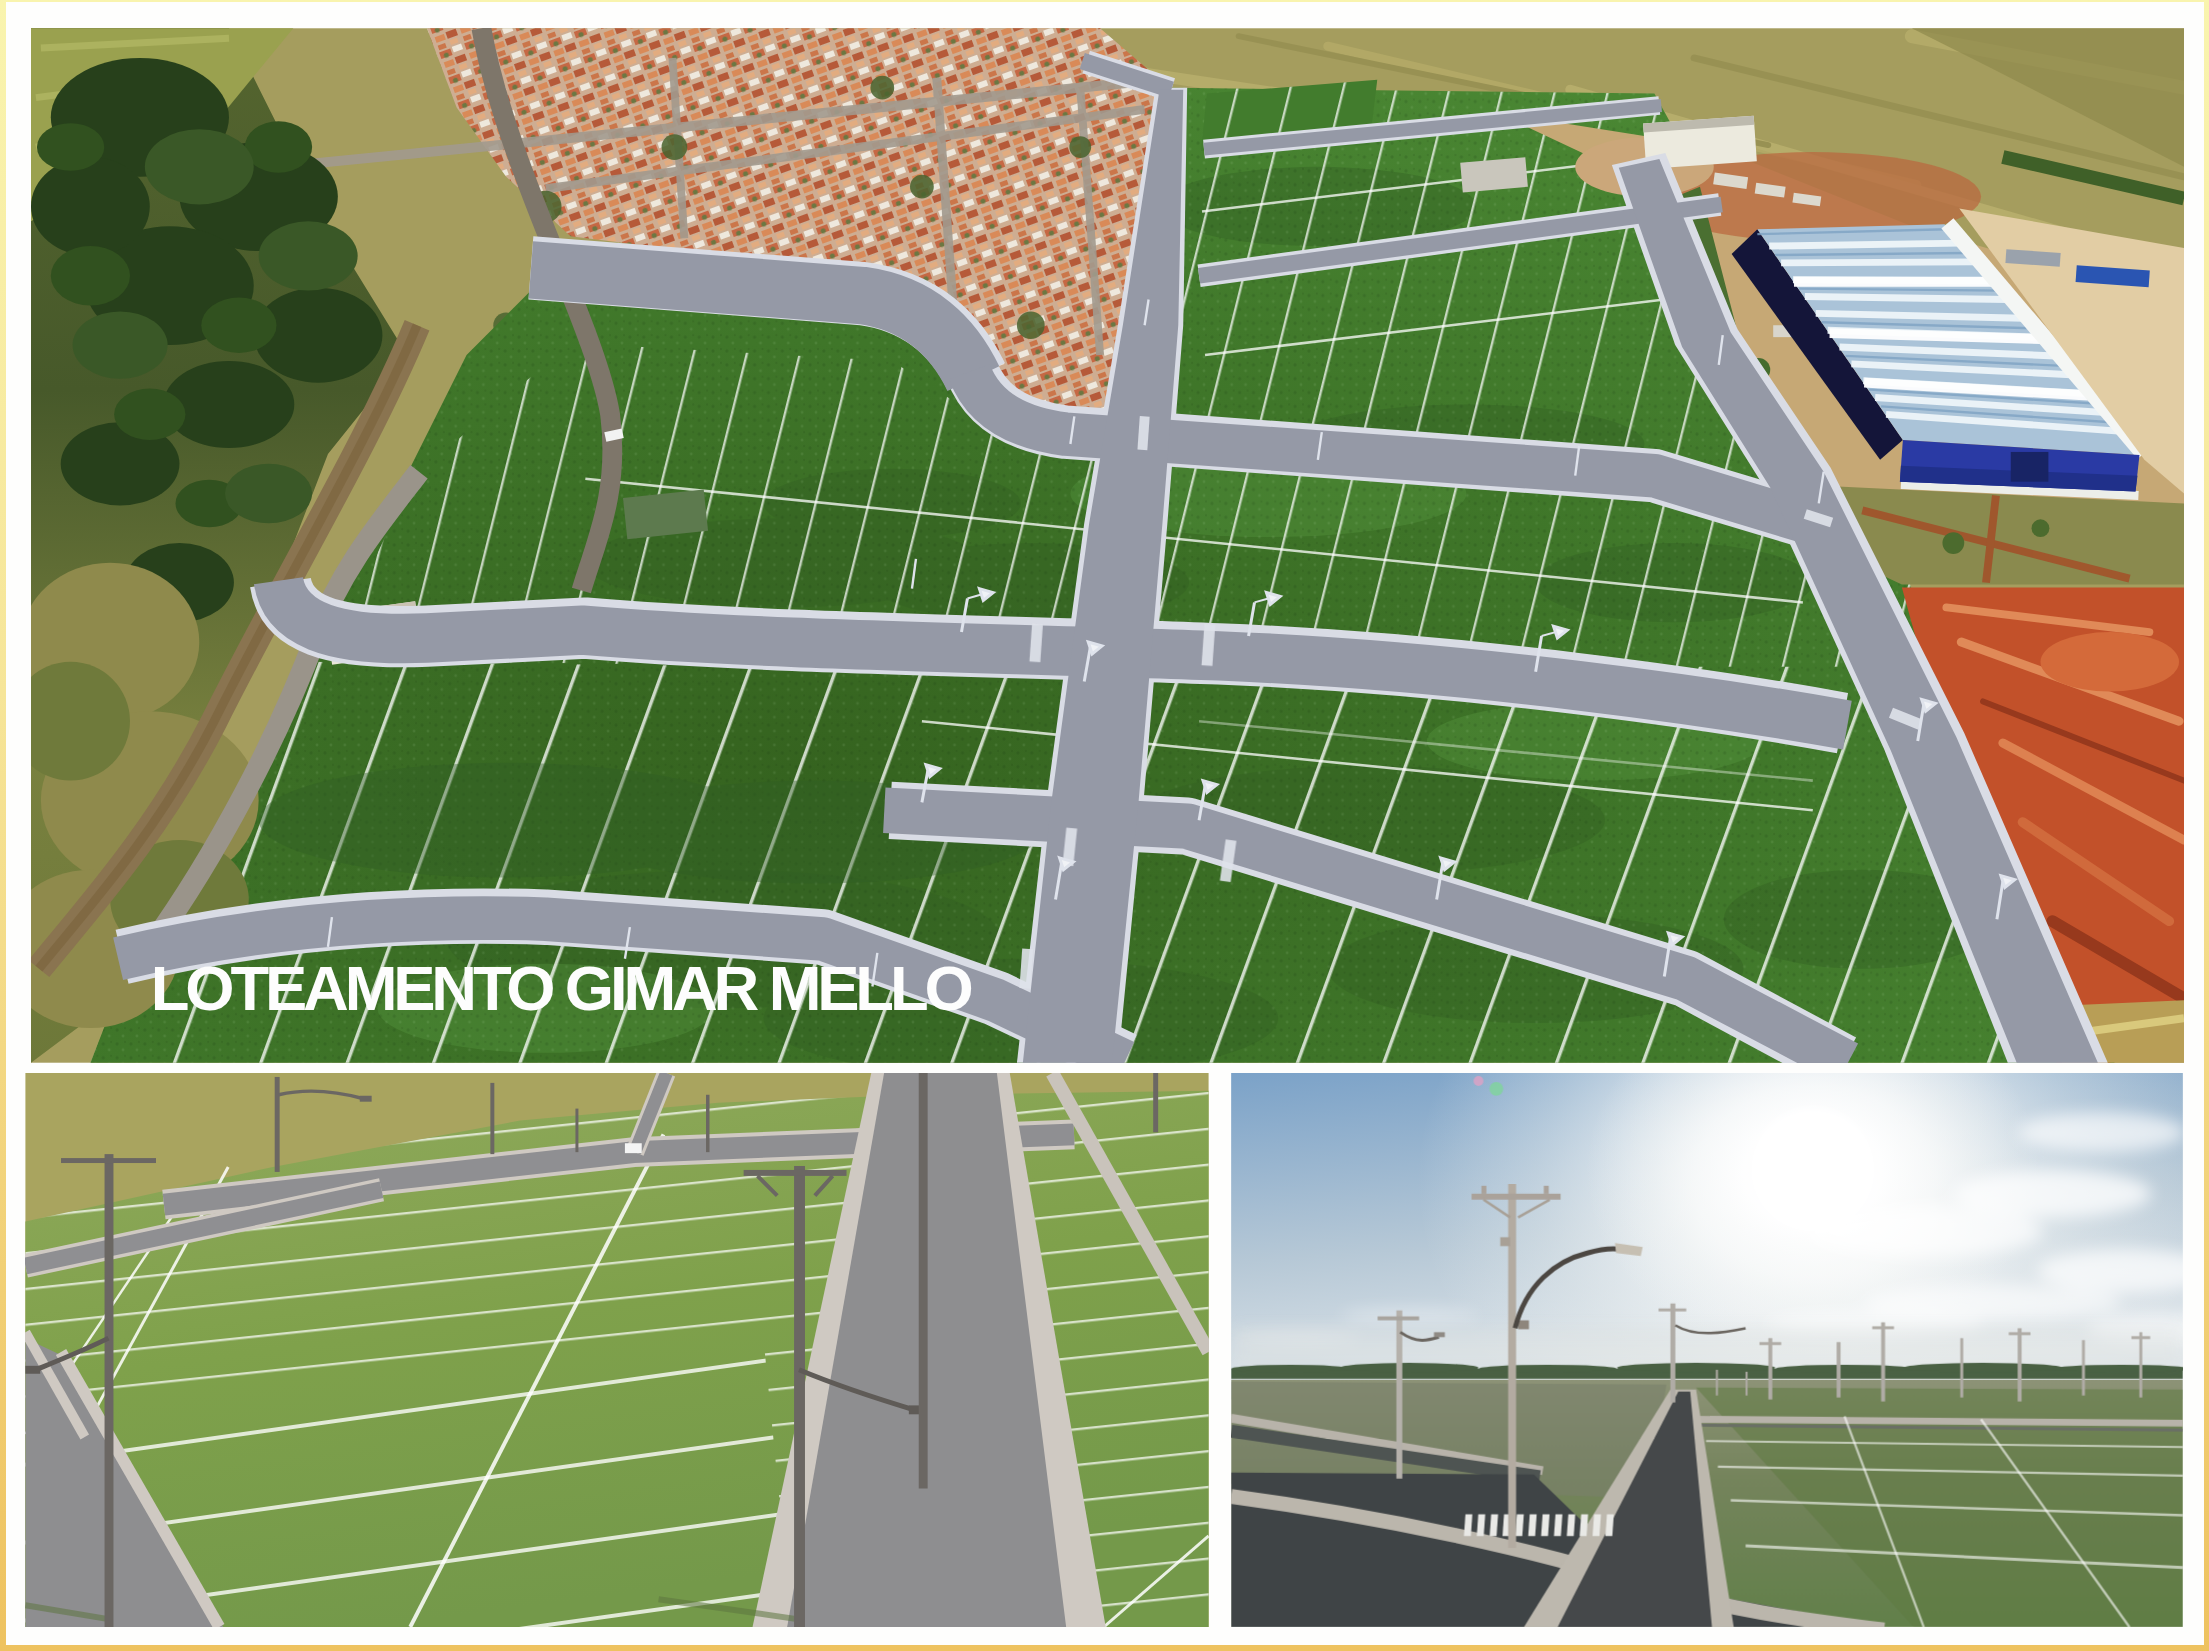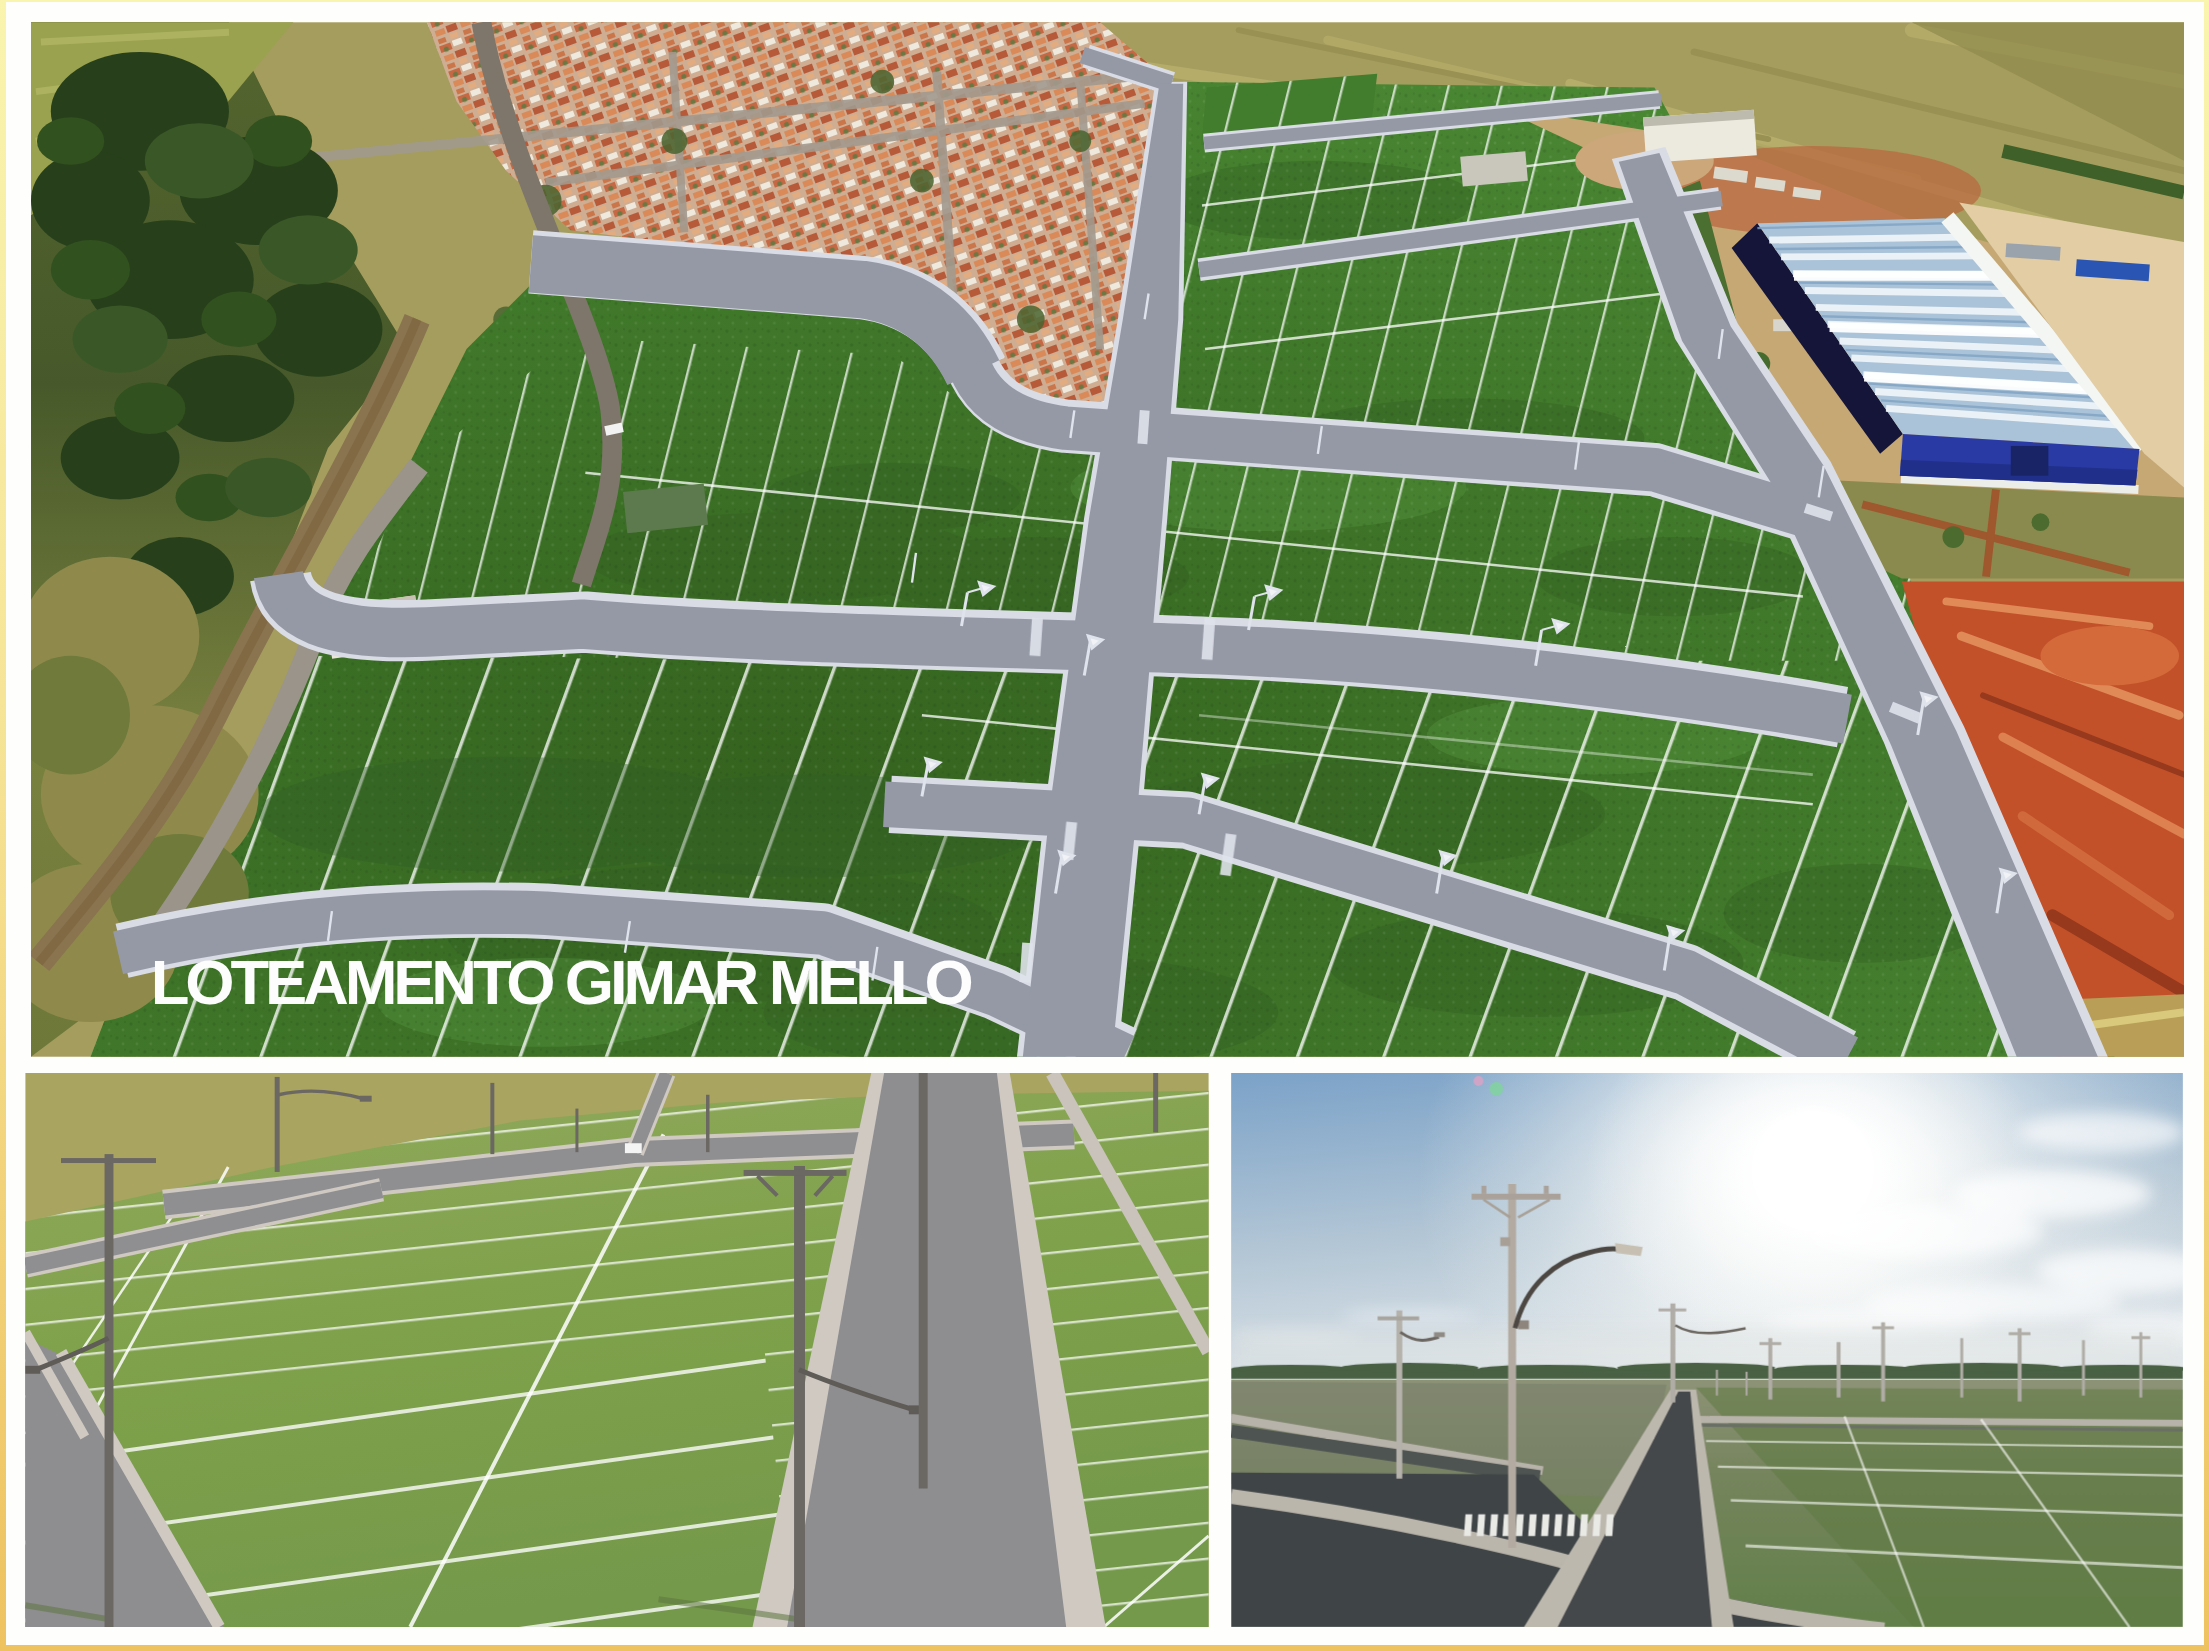--- a/index.html
+++ b/index.html
@@ -7,21 +7,21 @@
        background:linear-gradient(180deg,#f9f4ae 0%,#f6e598 42%,#eec25f 100%);}
   .mat{position:absolute;left:6px;top:2px;width:2198px;height:1643px;background:#fefefd;}
   .ph{position:absolute;overflow:hidden;}
   svg{display:block;}
 </style>
 </head>
 <body>
 
 <div class="mat"></div>
 
-<div class="ph" style="left:31px;top:22px;width:2153px;height:1256px;">
+<div class="ph" style="left:31px;top:28px;width:2153px;height:1256px;">
 <svg width="2153" height="1035" viewBox="0 0 2175 1045">
 <defs>
   <pattern id="lotsS" width="52" height="52" patternUnits="userSpaceOnUse" patternTransform="rotate(14)">
     <rect x="0" y="0" width="2.4" height="52" fill="rgba(255,255,255,0.7)"></rect>
   </pattern>
   <pattern id="lotsB" width="82" height="82" patternUnits="userSpaceOnUse" patternTransform="rotate(20)">
     <rect x="0" y="0" width="3.4" height="82" fill="rgba(255,255,255,0.75)"></rect>
   </pattern>
   <pattern id="roofs" width="27" height="27" patternUnits="userSpaceOnUse" patternTransform="rotate(-20)">
     <rect width="27" height="27" fill="#cead92"></rect>

